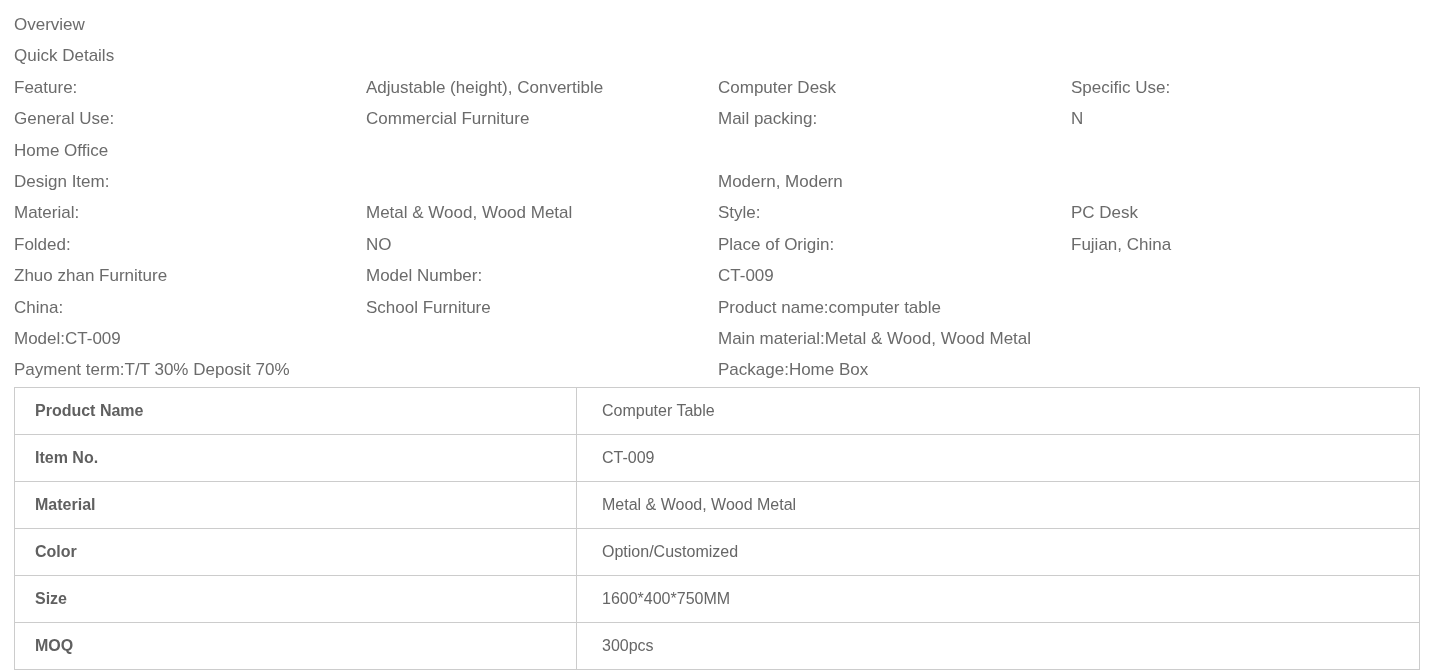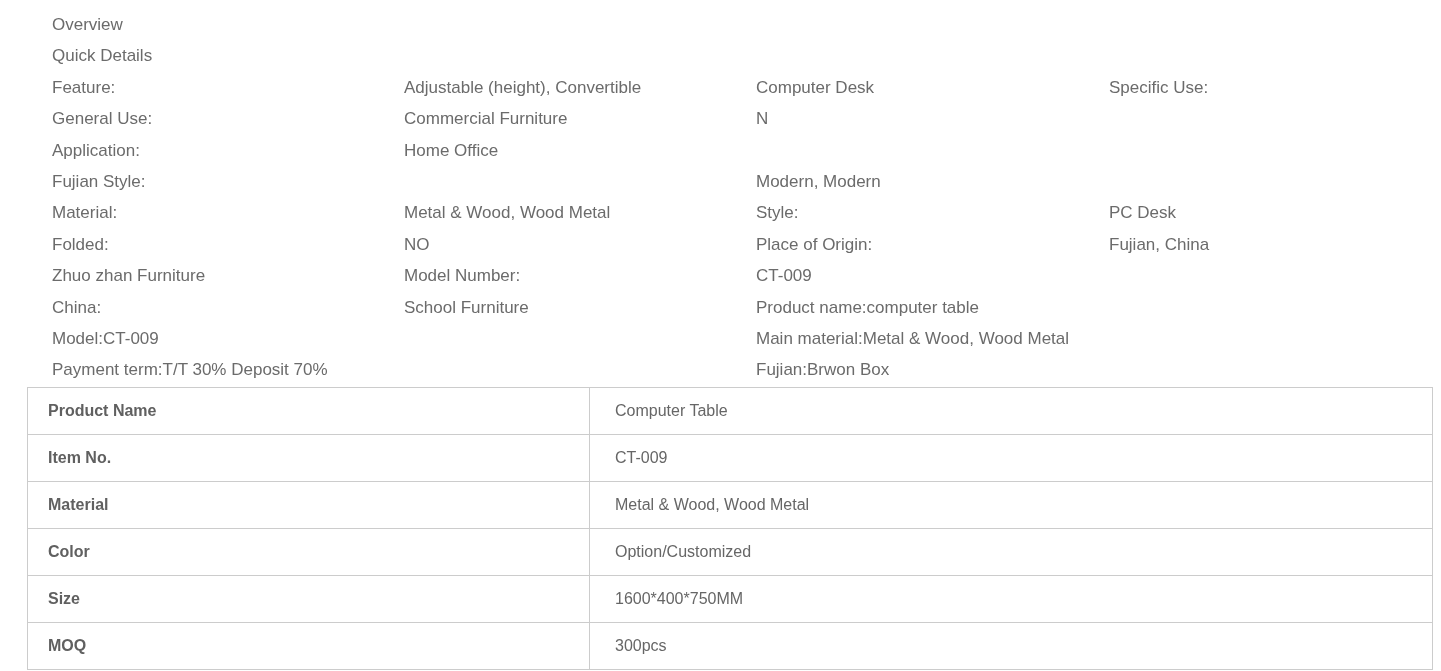--- a/index.html
+++ b/index.html
@@ -11,21 +11,20 @@
     width: 1441px;
     height: 671px;
     font-family: "Liberation Sans", sans-serif;
     color: #6b6b6b;
     overflow: hidden;
   }
   
   .qd-section {
     padding: 9px 0 0 14px;
     font-size: 17px;
-    margin-left: 38px;
   }
   .qd-line {
     line-height: 31.4px;
     height: 31.4px;
     white-space: nowrap;
   }
   .qd-row {
     display: grid;
     grid-template-columns: 352px 352px 353px 1fr;
     height: 31.4px;
@@ -33,21 +32,21 @@
   .qd-cell {
     line-height: 31.4px;
     white-space: nowrap;
     overflow: visible;
   }
   
   table.spec {
     border-collapse: collapse;
     table-layout: fixed;
     width: 1406px;
-    margin: 1px 0 0 27px;
+    margin: 1px 0 0 14px;
     font-size: 16px;
     color: #666666;
   }
   table.spec td {
     border: 1px solid #cccccc;
     height: 44px;
     vertical-align: middle;
     background: #ffffff;
   }
   td.spec-label {
@@ -69,30 +68,30 @@
 
   <div class="qd-row">
     <div class="qd-cell">Feature:</div>
     <div class="qd-cell">Adjustable (height), Convertible</div>
     <div class="qd-cell">Computer Desk</div>
     <div class="qd-cell">Specific Use:</div>
   </div>
   <div class="qd-row">
     <div class="qd-cell">General Use:</div>
     <div class="qd-cell">Commercial Furniture</div>
+    <div class="qd-cell">Mail packing:</div>
     <div class="qd-cell">N</div>
   </div>
   <div class="qd-row">
-    <div class="qd-cell">Application:</div>
     <div class="qd-cell">Home Office</div>
     <div class="qd-cell"></div>
     <div class="qd-cell"></div>
   </div>
   <div class="qd-row">
-    <div class="qd-cell">Fujian Style:</div>
+    <div class="qd-cell">Design Item:</div>
     <div class="qd-cell"></div>
     <div class="qd-cell">Modern, Modern</div>
     <div class="qd-cell"></div>
   </div>
   <div class="qd-row">
     <div class="qd-cell">Material:</div>
     <div class="qd-cell">Metal &amp; Wood, Wood Metal</div>
     <div class="qd-cell">Style:</div>
     <div class="qd-cell">PC Desk</div>
   </div>
@@ -115,21 +114,21 @@
   </div>
   <div class="qd-row">
     <div class="qd-cell">Model:CT-009</div>
     <div class="qd-cell"></div>
     <div class="qd-cell">Main material:Metal &amp; Wood, Wood Metal</div>
     <div class="qd-cell"></div>
   </div>
   <div class="qd-row">
     <div class="qd-cell">Payment term:T/T 30% Deposit 70%</div>
     <div class="qd-cell"></div>
-    <div class="qd-cell">Fujian:Brwon Box</div>
+    <div class="qd-cell">Package:Home Box</div>
     <div class="qd-cell"></div>
   </div>
 </div>
 
 <table class="spec">
   <tbody>
     <tr>
       <td class="spec-label">Product Name</td>
       <td class="spec-value">Computer Table</td>
     </tr>

